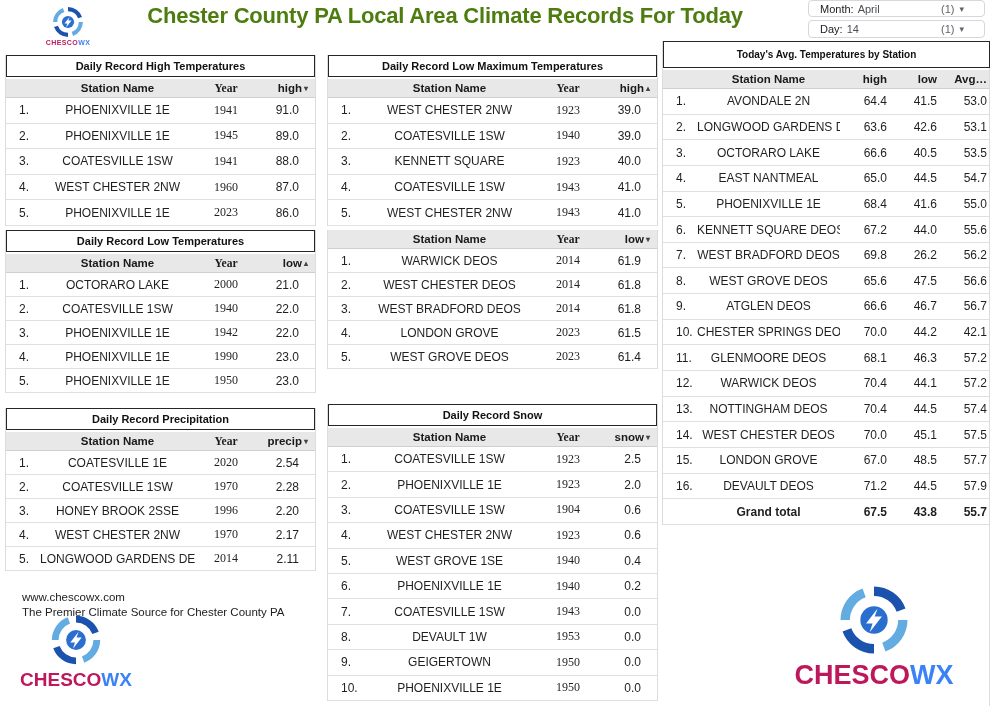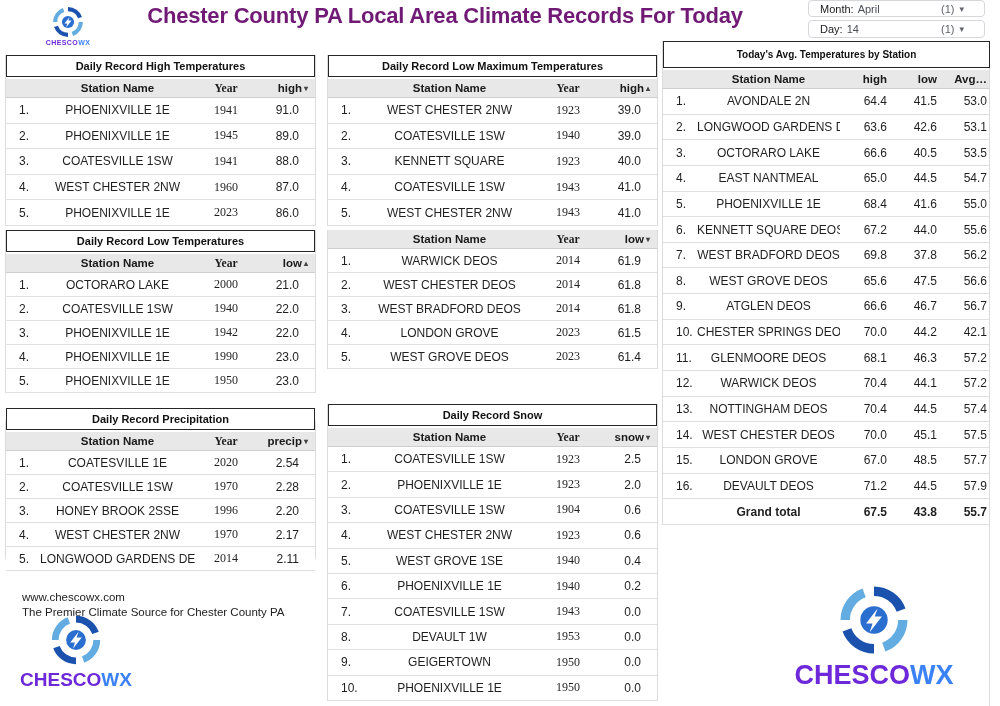--- a/index.html
+++ b/index.html
@@ -3,21 +3,21 @@
 <meta charset="utf-8">
 <style>
   html,body{margin:0;padding:0;}
   body{
     width:1000px;height:706px;position:relative;overflow:hidden;
     background:#ffffff;font-family:"Liberation Sans",sans-serif;color:#111;
   }
   
   .main-title{
     position:absolute;left:95px;top:3px;width:700px;text-align:center;
-    font-size:22px;font-weight:700;letter-spacing:-0.2px;color:#701a75;white-space:nowrap;
+    font-size:22px;font-weight:700;letter-spacing:-0.2px;color:#4d7c0f;white-space:nowrap;
   }
   .filter-chip{
     position:absolute;left:808px;width:177px;height:17px;background:#fff;
     border:1px solid #d5d7da;border-radius:4px;display:flex;align-items:center;
     font-size:11px;padding:0 20px 0 11px;box-sizing:border-box;cursor:pointer;
   }
   #chip-month{top:0;}
   #chip-day{top:20px;height:18px;}
   .chip-label{color:#202124;}
   .chip-value{color:#4a4e53;margin-left:4px;}
@@ -28,21 +28,21 @@
   #logo-top{left:36px;top:6px;width:64px;}
   #logo-top svg{width:32px;height:32px;}
   #logo-top .brand{font-size:7px;letter-spacing:.4px;margin-top:1px;}
   #logo-footer-left{left:18px;top:614px;width:116px;}
   #logo-footer-left svg{width:52px;height:52px;}
   #logo-footer-left .brand{font-size:19px;margin-top:3px;}
   #logo-footer-right{left:790px;top:584px;width:168px;}
   #logo-footer-right svg{width:72px;height:72px;}
   #logo-footer-right .brand{font-size:27px;margin-top:4px;}
   .brand{font-weight:700;white-space:nowrap;}
-  .brand .b1{color:#6d28d9;}
+  .brand .b1{color:#be185d;}
   .brand .b2{color:#3b82f6;}
   .footer-text{position:absolute;left:22px;top:590px;font-size:11.5px;line-height:15px;color:#222;}
   
   .rcard{position:absolute;background:#fff;border-left:1px solid #dcdcdc;border-right:1px solid #dcdcdc;box-sizing:border-box;}
   .ttl{
     height:20px;border:1.5px solid #262626;display:flex;align-items:center;justify-content:center;
     font-weight:700;font-size:11px;white-space:nowrap;margin:0 0 2px 0;background:#fff;position:relative;z-index:2;
   }
   .thead{
     height:19px;background:#e8e8e8;display:flex;align-items:center;
@@ -58,21 +58,21 @@
   .cy{width:62px;text-align:center;font-family:Liberation Serif, serif;}
   .cv{width:58px;text-align:right;padding-right:16px;box-sizing:border-box;}
   .cvh{width:58px;display:flex;justify-content:flex-end;align-items:center;padding-right:7px;box-sizing:border-box;gap:2px;}
   .sort-arrow{font-size:8px;color:#444;}
   .cn{width:50px;text-align:right;padding-right:3px;box-sizing:border-box;white-space:nowrap;overflow:hidden;text-overflow:ellipsis;}
   
   #card-record-high    {left:5px;  top:55px;  width:311px; --rh:25.6px;}
   #card-record-low-max {left:327px;top:55px;  width:331px; --rh:25.6px;}
   #card-record-low     {left:5px;  top:230px; width:311px; --rh:24px;}
   #card-record-high-min{left:327px;top:230px; width:331px; --rh:24px;}
-  #card-record-precip  {left:5px;  top:408px; width:311px;border-radius:16px; --rh:24px;}
+  #card-record-precip  {left:5px;  top:408px; width:311px; --rh:24px;}
   #card-record-snow    {left:327px;top:404px; width:331px; --rh:25.4px;}
   #card-todays-avg     {left:662px;top:41px;  width:328px; --rh:25.65px;border-right:none;}
   #card-todays-avg .ttl{height:25px;font-size:10px;}
   #right-rail{position:absolute;left:989px;top:41px;width:1px;height:665px;background:#dcdcdc;}
 </style>
 </head>
 <body>
 
 <div class="logo" id="logo-top">
   <svg viewBox="0 0 100 100">
@@ -493,21 +493,21 @@
         <span class="cs">KENNETT SQUARE DEOS</span>
         <span class="cn">67.2</span>
         <span class="cn">44.0</span>
         <span class="cn">55.6</span>
       </div>
 
       <div class="tr">
         <span class="ci">7.</span>
         <span class="cs">WEST BRADFORD DEOS</span>
         <span class="cn">69.8</span>
-        <span class="cn">37.8</span>
+        <span class="cn">26.2</span>
         <span class="cn">56.2</span>
       </div>
 
       <div class="tr">
         <span class="ci">8.</span>
         <span class="cs">WEST GROVE DEOS</span>
         <span class="cn">65.6</span>
         <span class="cn">47.5</span>
         <span class="cn">56.6</span>
       </div>

